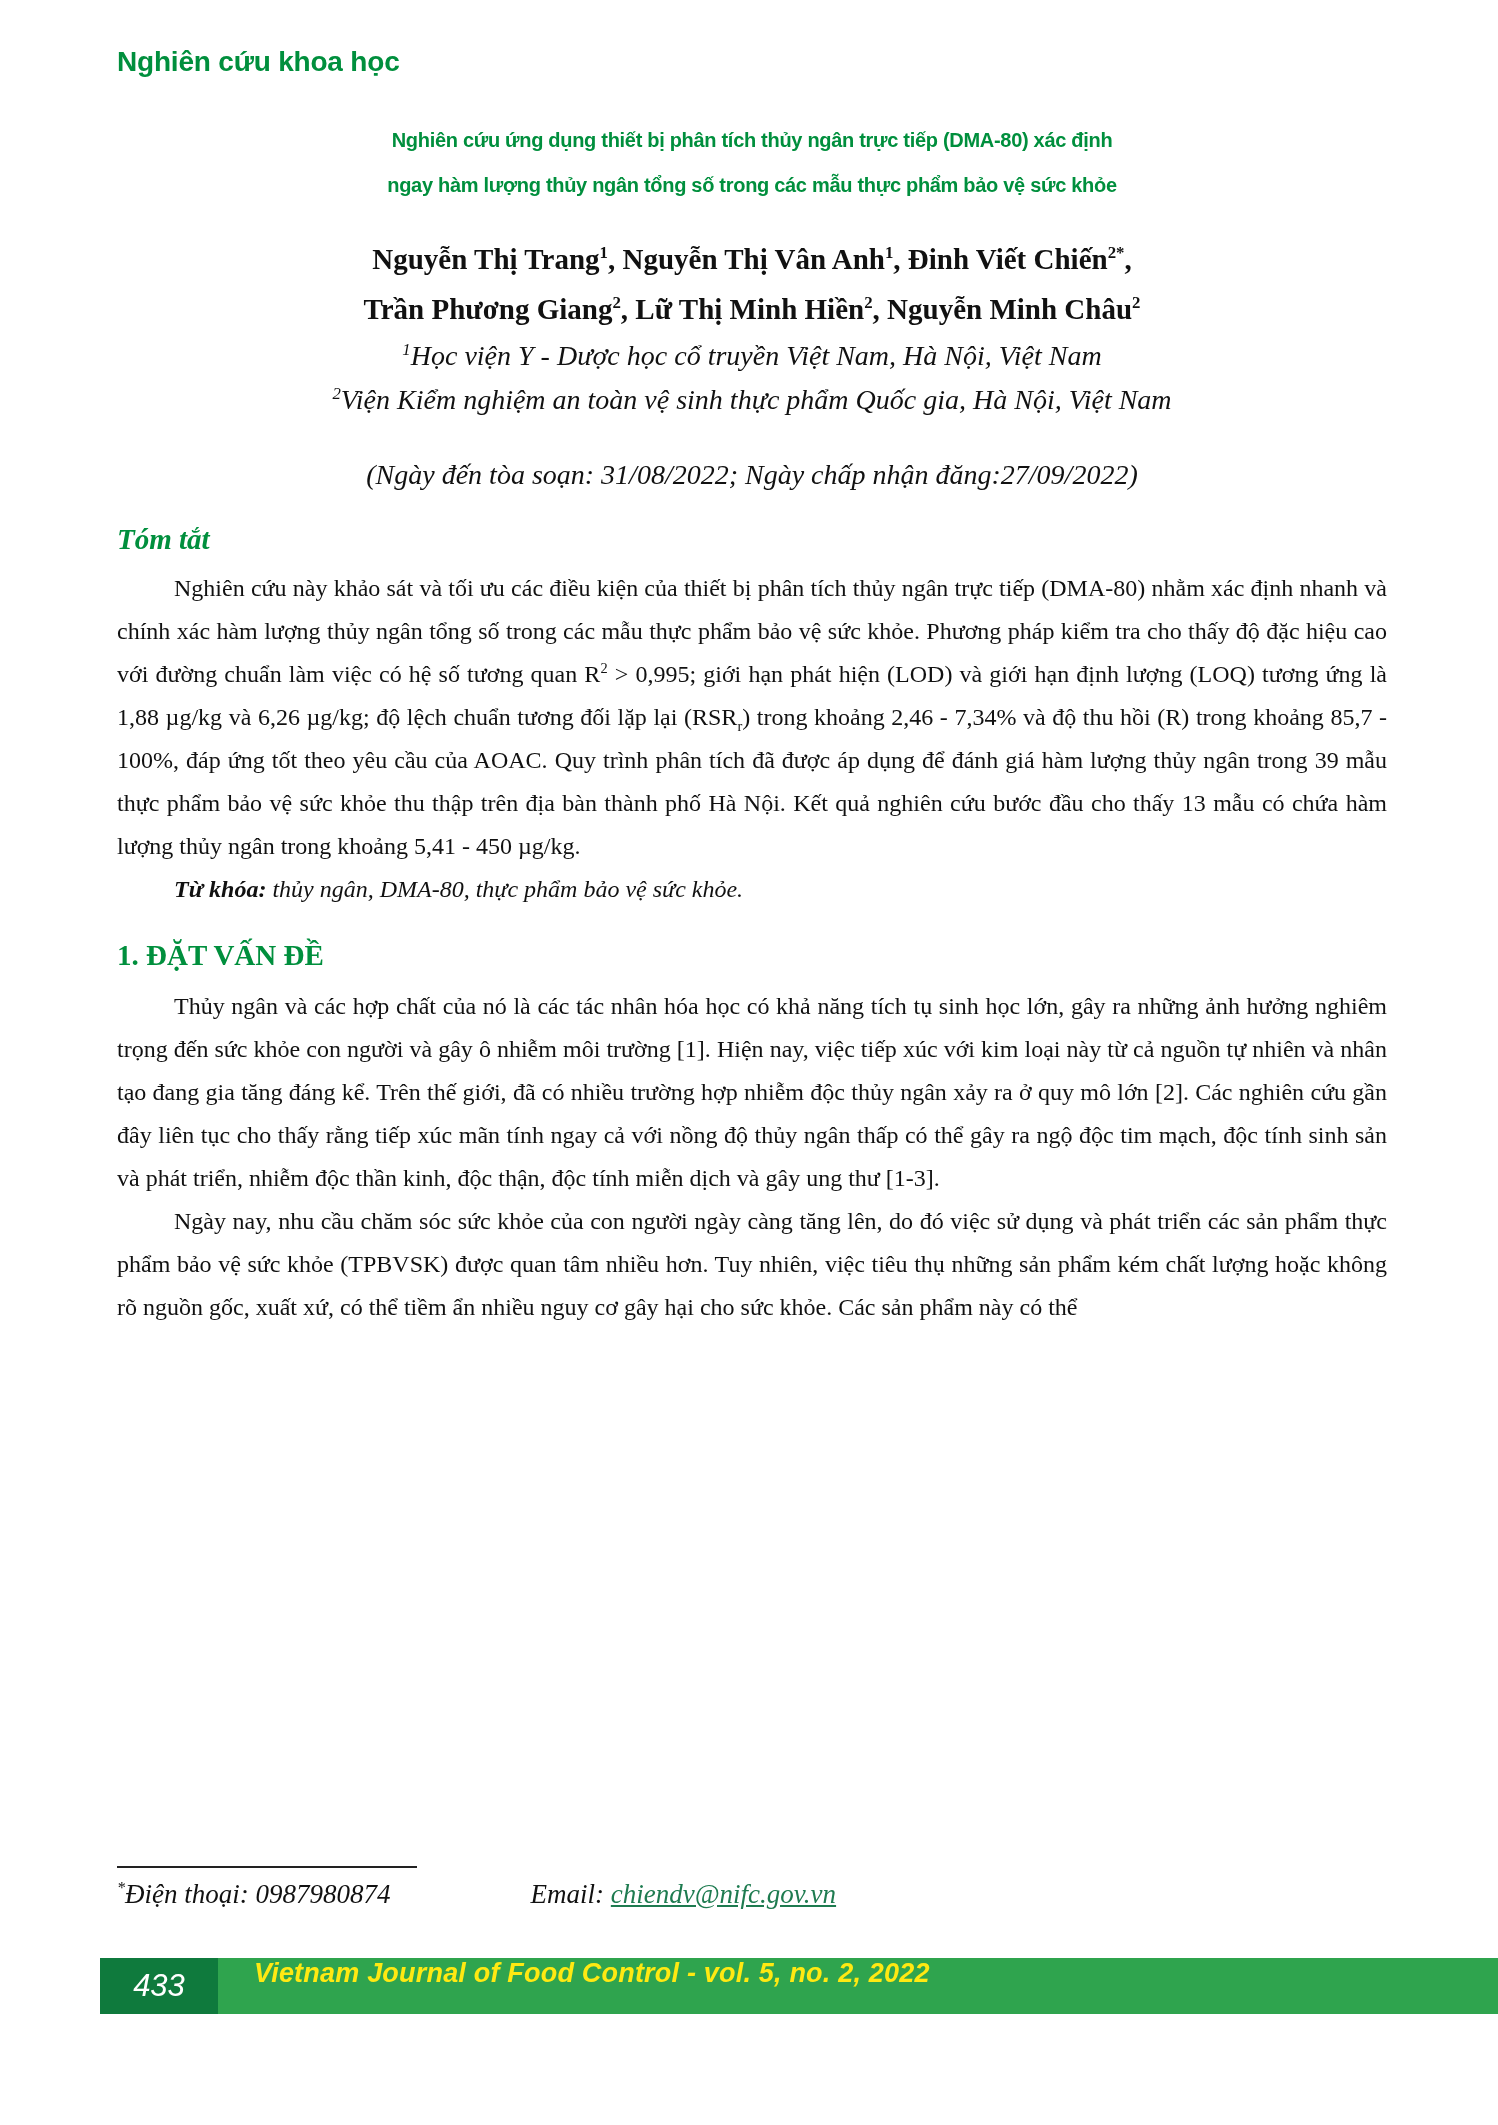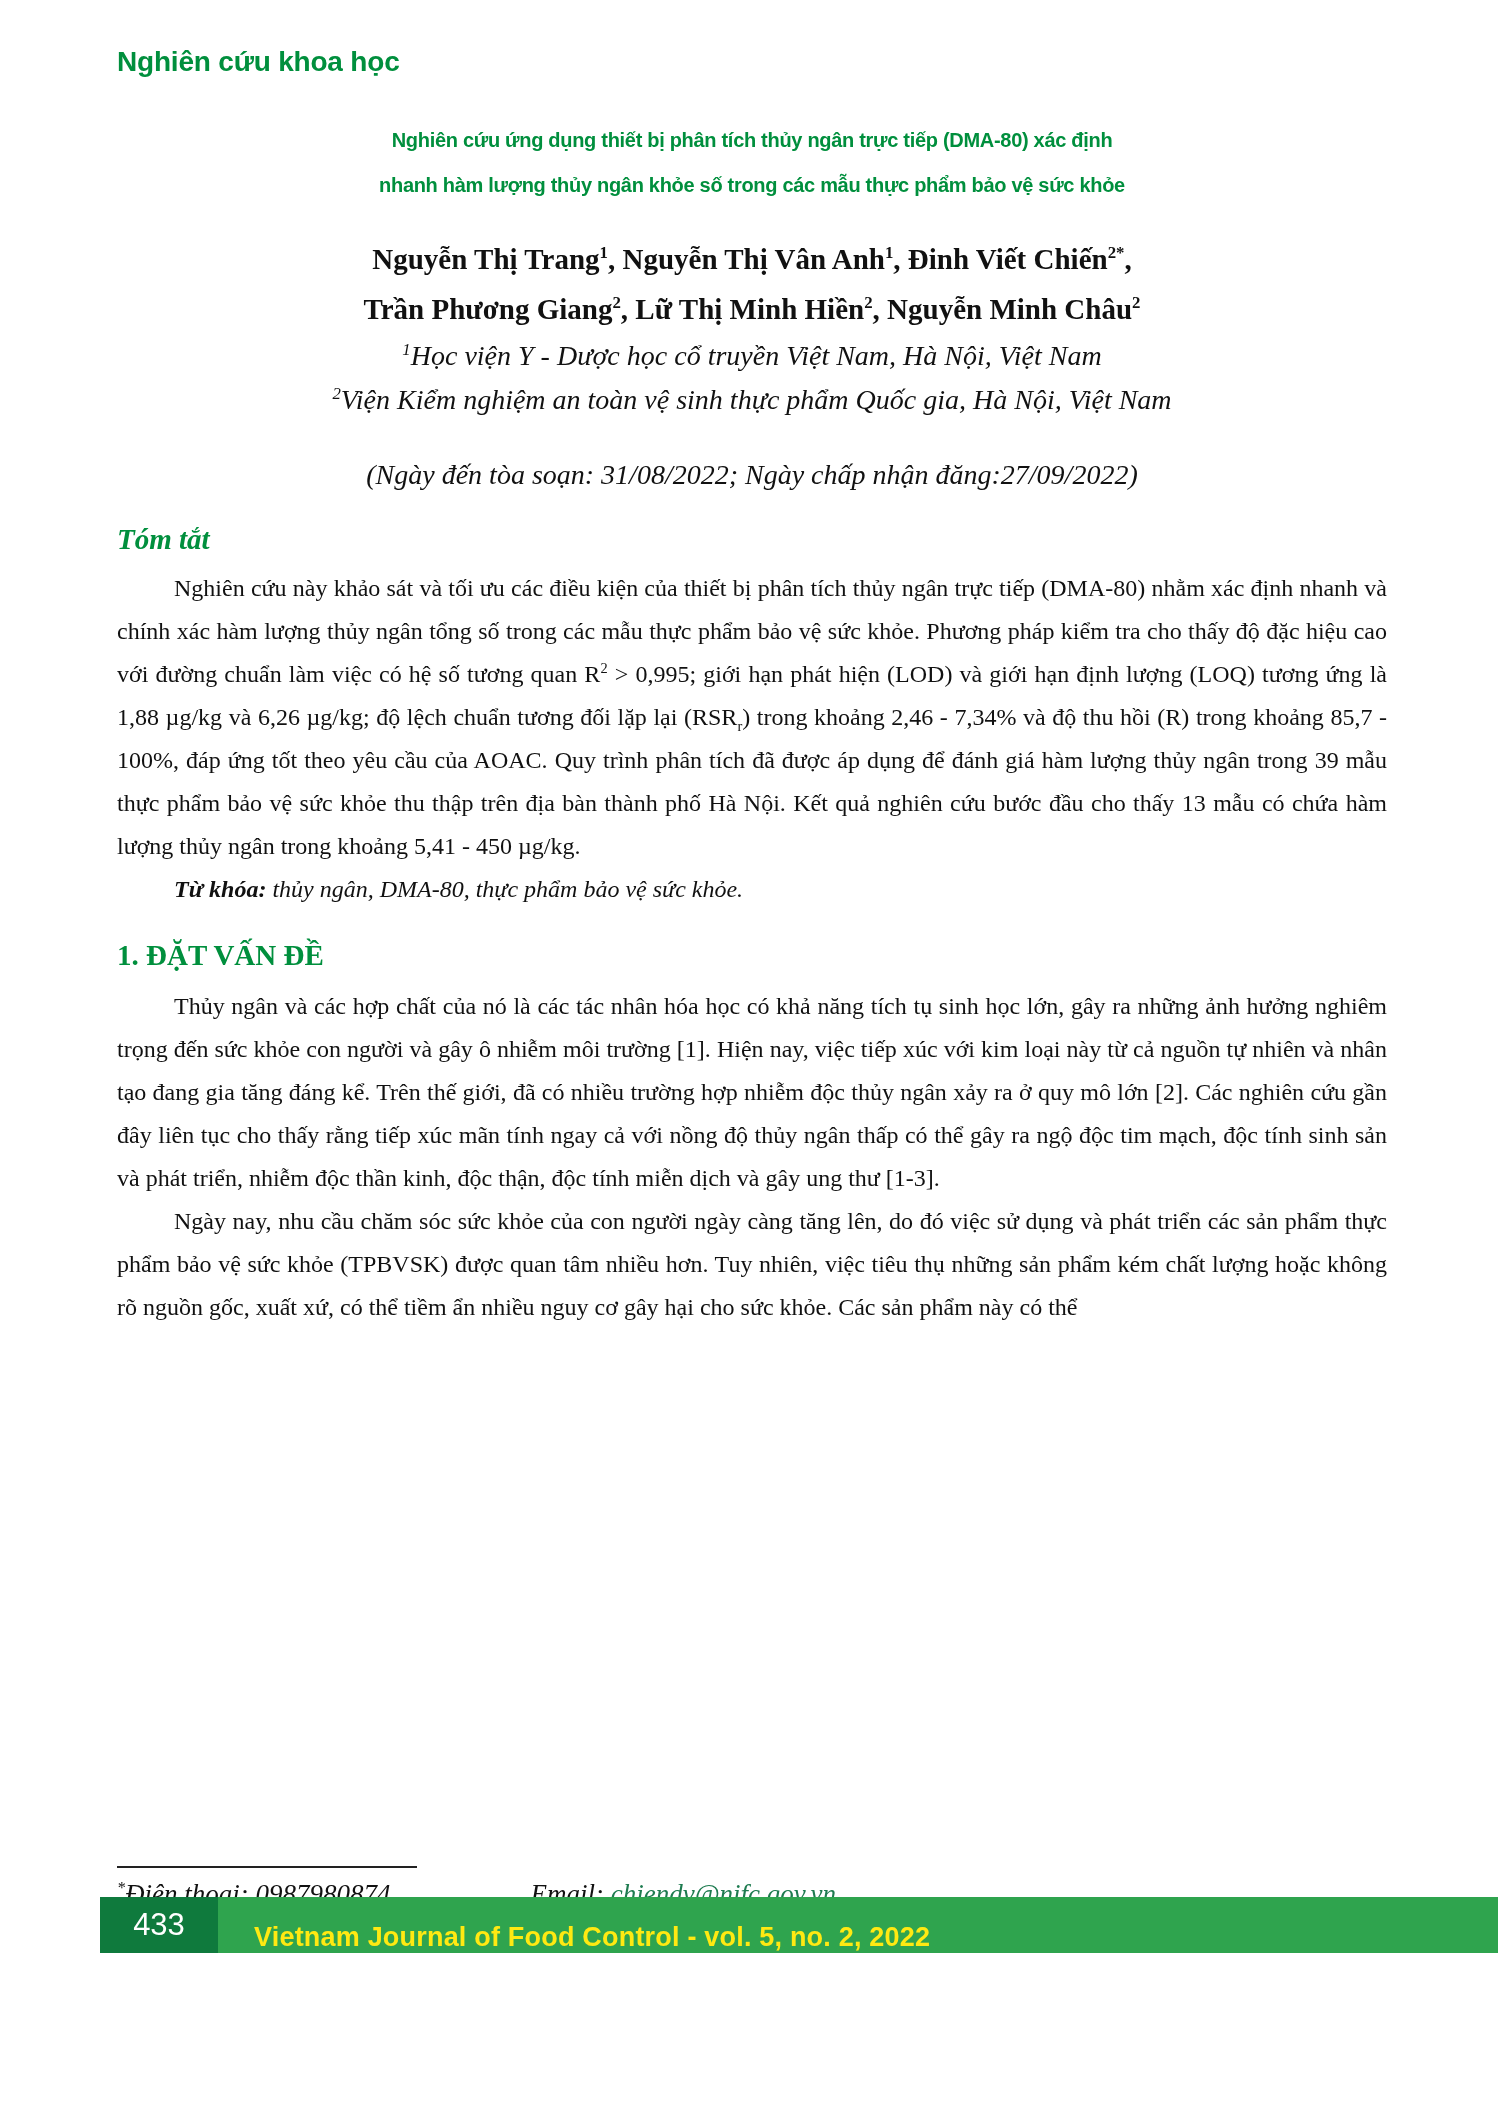--- a/index.html
+++ b/index.html
@@ -54,43 +54,43 @@
 
   .footnote{ position:absolute; left:117px; top:1866px; width:1270px; }
   .footnote-rule{ width:300px; border-top:2px solid #222; margin-bottom:8px; }
   .footnote-line{ font-size:27px; line-height:36px; }
   .footnote-line sup{ font-size:0.6em; line-height:0; }
   .footnote-phone{ font-style:italic; }
   .footnote-email{ font-style:italic; margin-left:140px; }
   .email-link{ color:var(--link); text-decoration:underline; font-style:italic; }
 
   .footer-bar{
-    position:absolute; left:100px; right:0; top:1897px; height:56px;
-    background:var(--footer_bar); display:flex; align-items:flex-end;
+    position:absolute; left:100px; right:0; top:1958px; height:56px;
+    background:var(--footer_bar); display:flex; align-items:flex-start;font-style:italic;
   }
   .page-number-box{
     width:118px; height:56px; background:var(--footer_box);
     color:#ffffff; font-family:"Liberation Sans", sans-serif; font-size:31px;
     display:flex; align-items:center; justify-content:center; flex:0 0 auto;
   }
   .journal-name{
     font-family:"Liberation Sans", sans-serif; font-weight:bold;
     color:var(--footer_text); font-size:27px; padding-left:36px; letter-spacing:0.2px;
   }
 </style>
 </head>
 <body>
 
 <div class="content">
 
   <div class="journal-header">Nghiên cứu khoa học</div>
 
   <h1 class="article-title">
     <div>Nghiên cứu ứng dụng thiết bị phân tích thủy ngân trực tiếp (DMA-80) xác định</div>
-    <div>nhanh hàm lượng thủy ngân khỏe số trong các mẫu thực phẩm bảo vệ sức khỏe</div>
+    <div>ngay hàm lượng thủy ngân tổng số trong các mẫu thực phẩm bảo vệ sức khỏe</div>
   </h1>
 
   <div class="authors">
     <div><span>Nguyễn Thị Trang</span><sup>1</sup><span>, Nguyễn Thị Vân Anh</span><sup>1</sup><span>, Đinh Viết Chiến</span><sup>2*</sup><span>,</span></div>
     <div><span>Trần Phương Giang</span><sup>2</sup><span>, Lữ Thị Minh Hiền</span><sup>2</sup><span>, Nguyễn Minh Châu</span><sup>2</sup></div>
   </div>
 
   <div class="affiliations">
     <div><sup>1</sup><span>Học viện Y - Dược học cổ truyền Việt Nam, Hà Nội, Việt Nam</span></div>
     <div><sup>2</sup><span>Viện Kiểm nghiệm an toàn vệ sinh thực phẩm Quốc gia, Hà Nội, Việt Nam</span></div>

